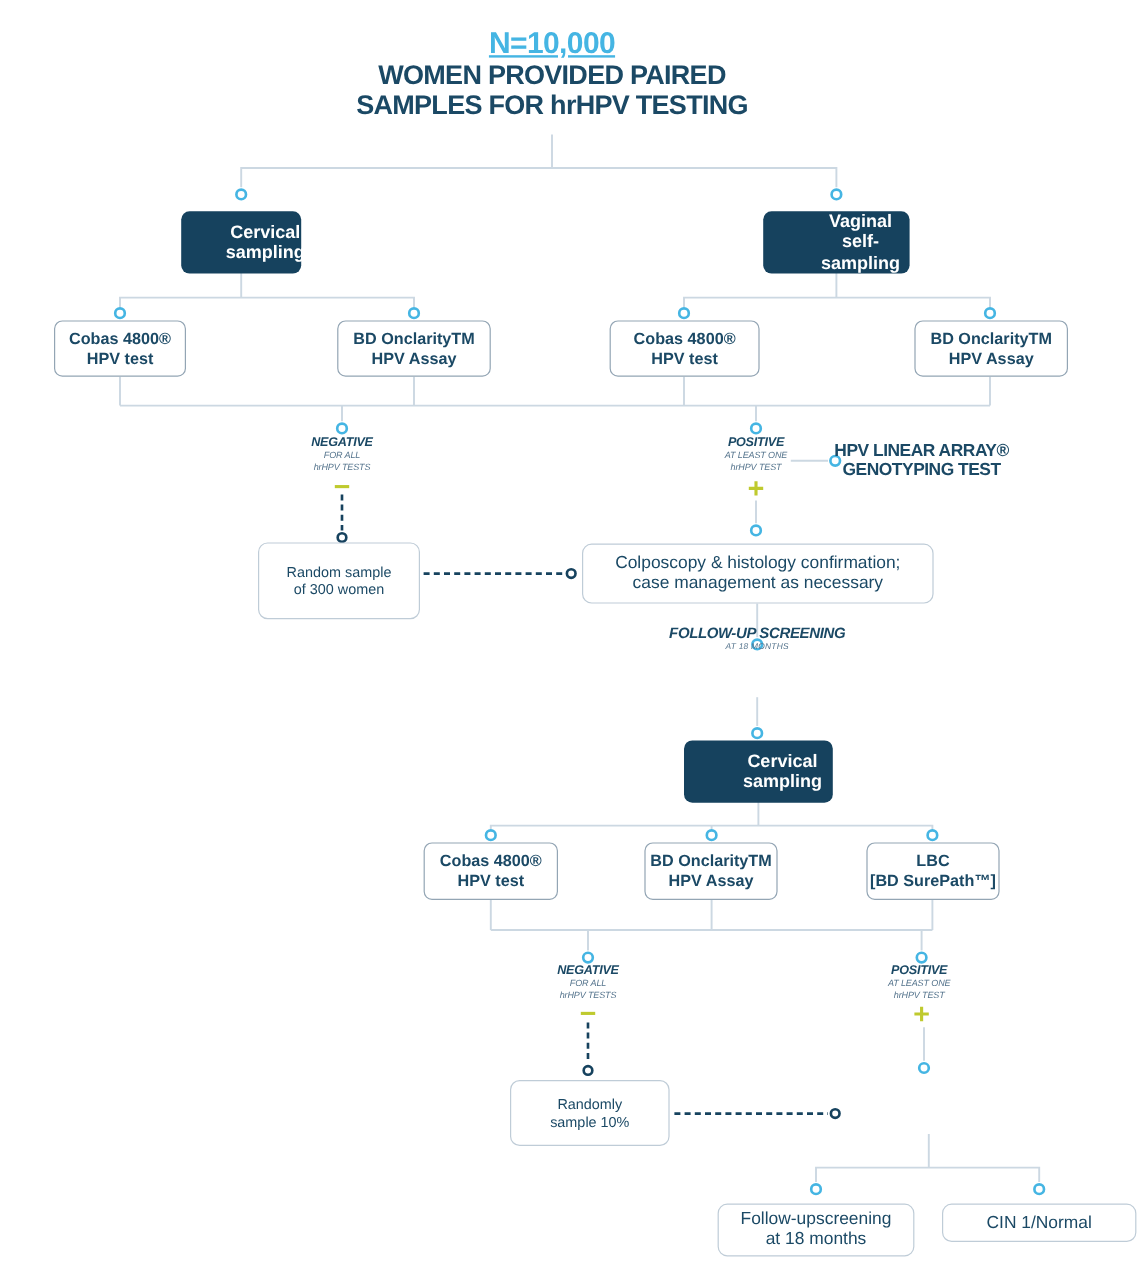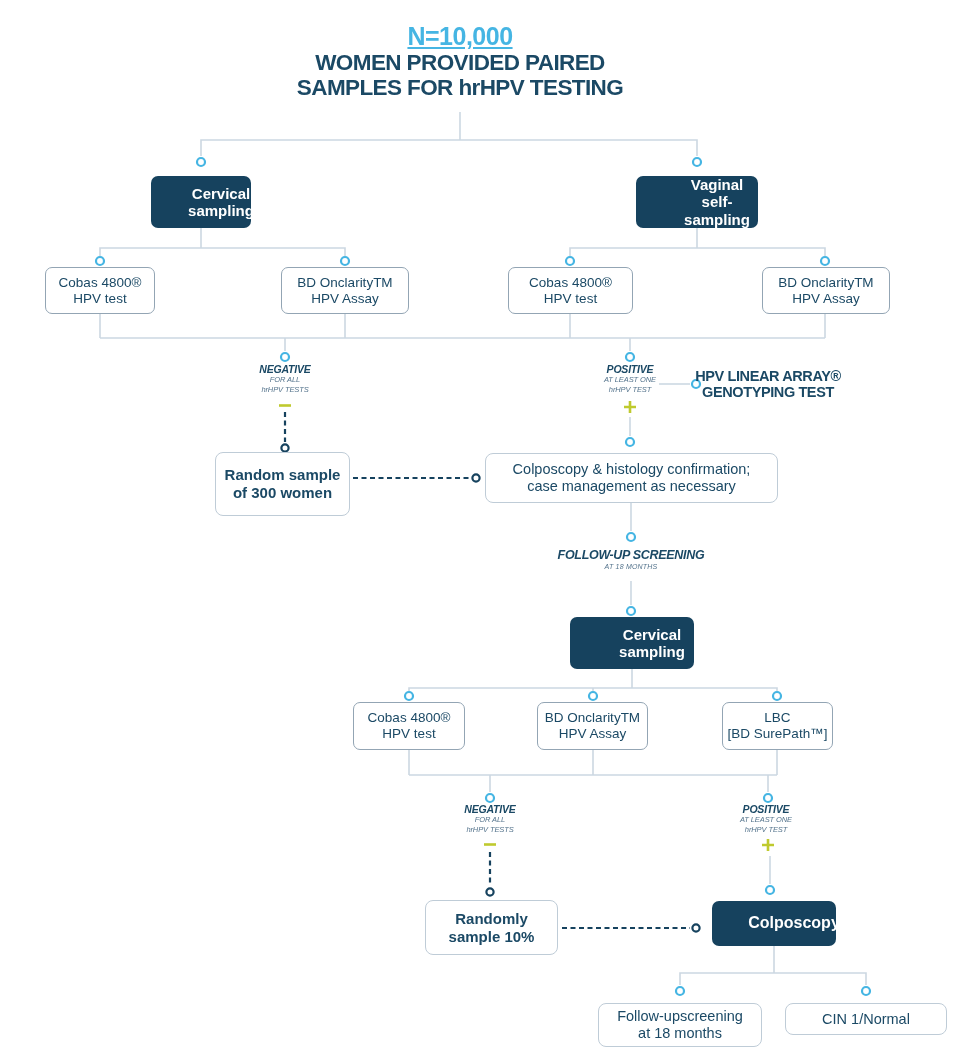--- a/index.html
+++ b/index.html
@@ -12,24 +12,24 @@
   .n-label{left:0;top:22px;width:920px;text-align:center;font-size:25px;font-weight:700;
     color:#45b5e3;letter-spacing:-0.5px;text-decoration:underline;}
   .main-title{left:0;top:50px;width:920px;text-align:center;font-size:22.5px;font-weight:700;
     color:#1b4965;line-height:25px;letter-spacing:-0.6px;}
   
   .node{display:flex;flex-direction:column;align-items:center;justify-content:center;
     text-align:center;line-height:1.15;}
   .dark{background:#16425e;color:#ffffff;border-radius:6px;font-weight:700;font-size:15px;
     box-shadow:0 0 0 1px #16425e;padding-left:40px;}
   .outline{background:#ffffff;border:1.6px solid #93a5b4;border-radius:7px;color:#1b4965;
-    font-weight:400;font-size:13.5px;}
+    font-weight:700;font-size:13.5px;}
   .outline-light{background:#ffffff;border:1.4px solid #bfccd7;border-radius:8px;color:#1b4965;
     font-size:14.5px;font-weight:500;}
-  .big-bold{font-weight:700;font-size:15px;line-height:1.2;}
+  .big-bold{font-weight:400;font-size:12px;line-height:1.2;}
   
   .caption{text-align:center;font-style:italic;}
   .cap-title{font-size:10.5px;font-weight:700;color:#1b4965;letter-spacing:-0.2px;}
   .cap-sub{font-size:7.5px;font-weight:400;color:#54738c;line-height:1.35;letter-spacing:-0.1px;}
   .geno{line-height:1.1;font-weight:700;font-size:14.5px;color:#1b4965;text-align:center;
     letter-spacing:-0.4px;}
   .fu-title{font-size:12.5px;font-weight:700;color:#1b4965;letter-spacing:-0.3px;}
   .fu-sub{font-size:7px;font-weight:400;color:#54738c;margin-top:1px;letter-spacing:0.2px;}
 </style>
 </head>
@@ -145,21 +145,21 @@
 
   <div class="abs node outline-light big-bold" style="left:215px;top:452px;width:135px;height:64px;">
     <span>Random sample</span>
     <span>of 300 women</span>
   </div>
   <div class="abs node outline-light" style="left:485px;top:453px;width:293px;height:50px;">
     <span>Colposcopy &amp; histology confirmation;</span>
     <span>case management as necessary</span>
   </div>
 
-  <div class="abs caption" style="left:551px;top:548px;width:160px;">
+  <div class="abs caption" style="left:551px;top:521px;width:160px;">
     <div class="fu-title">FOLLOW-UP SCREENING</div>
     <div class="fu-sub">AT 18 MONTHS</div>
   </div>
 
   <div class="abs node dark" style="left:571px;top:618px;width:122px;height:50px;">
     <span>Cervical</span>
     <span>sampling</span>
   </div>
 
   <div class="abs node outline" style="left:353px;top:702px;width:112px;height:48px;">
@@ -183,23 +183,20 @@
   <div class="abs caption" style="left:716px;top:803px;width:100px;">
     <div class="cap-title">POSITIVE</div>
     <div class="cap-sub">AT LEAST ONE</div>
     <div class="cap-sub">hrHPV TEST</div>
   </div>
 
   <div class="abs node outline-light big-bold" style="left:425px;top:900px;width:133px;height:55px;">
     <span>Randomly</span>
     <span>sample 10%</span>
   </div>
-  <div class="abs node dark" style="left:713px;top:902px;width:122px;height:43px;font-size:16px;">
-    <span>Colposcopy</span>
-  </div>
 
   <div class="abs node outline-light" style="left:598px;top:1003px;width:164px;height:44px;">
     <span>Follow-upscreening</span>
     <span>at 18 months</span>
   </div>
   <div class="abs node outline-light" style="left:785px;top:1003px;width:162px;height:32px;">
     <span>CIN 1/Normal</span>
   </div>
 
 </div>

